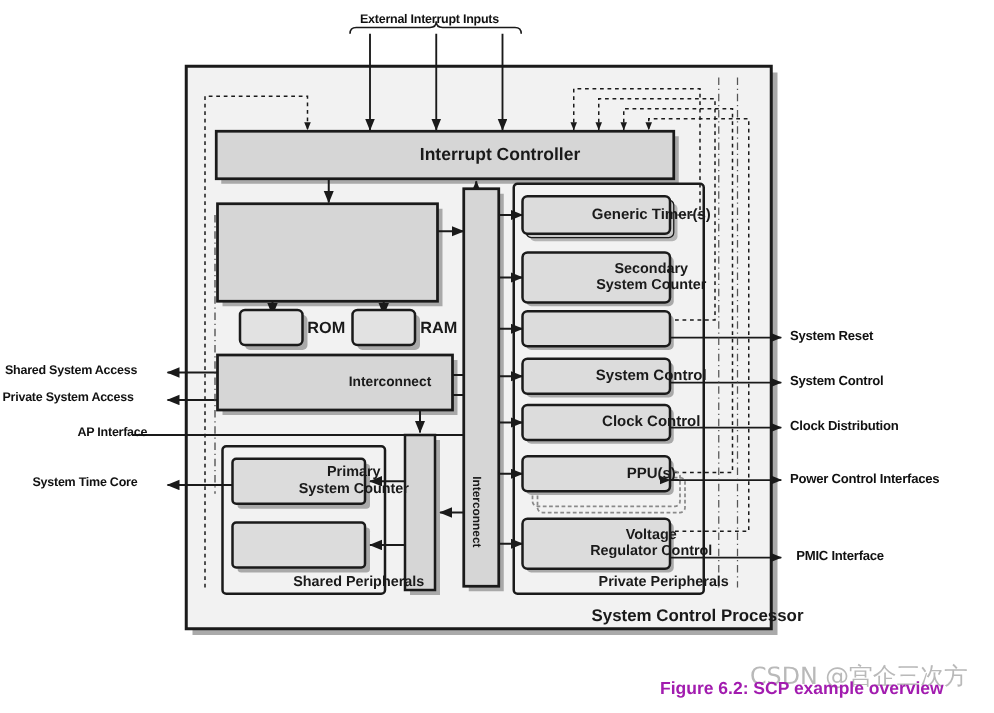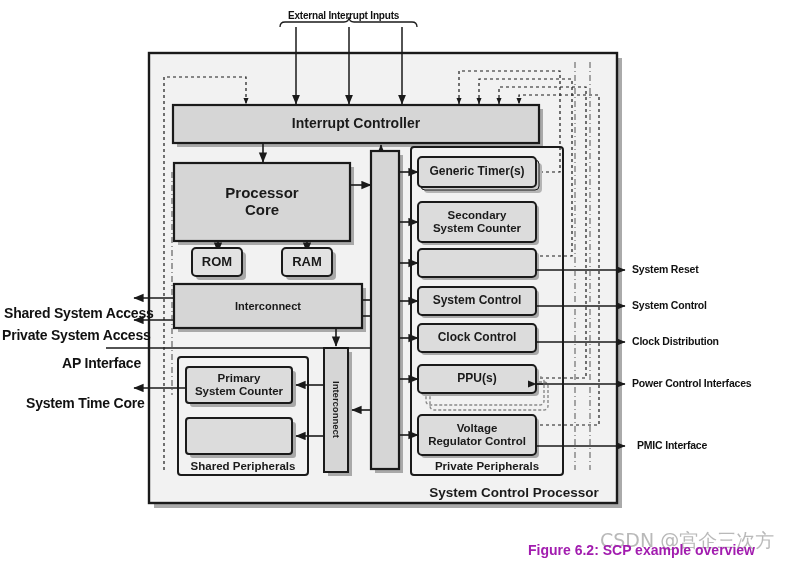--- a/index.html
+++ b/index.html
@@ -5,27 +5,28 @@
   html,body{margin:0;padding:0;}
   body{
     width:795px;height:570px;background:#ffffff;
     font-family:"Liberation Sans", sans-serif;
     position:relative;overflow:hidden;
   }
   #stage{position:absolute;left:0;top:0;width:795px;height:570px;}
   svg{position:absolute;left:0;top:0;}
   .lbl{position:absolute;font-weight:bold;color:#111;white-space:nowrap;letter-spacing:-0.2px;}
   
-  .sidelbl{font-size:14px;margin-top:14px;}
+  .sidelbl{font-size:10px;}
   .rightlbl{font-size:10.5px;}
   
   .blktxt{
     position:absolute;display:flex;align-items:center;justify-content:center;
     text-align:left;font-weight:bold;color:#1a1a1a;pointer-events:none;
     line-height:1.12;
+    margin-left:44px;
   }
   .caption{
     position:absolute;font-weight:bold;font-size:14px;color:#a21caf;
   }
   .watermark{
     position:absolute;color:#b9b9b9;font-size:19px;white-space:nowrap;
     font-family:"DejaVu Sans", sans-serif;
   }
 </style>
 </head>
@@ -169,24 +170,20 @@
       <line x1="575" y1="62" x2="575" y2="470"></line>
       <line x1="590" y1="62" x2="590" y2="470"></line>
     </g>
 
   </svg>
 
   <div class="lbl" style="left:288px;top:10px;font-size:10px;">External Interrupt Inputs</div>
 
   <div class="blktxt" style="left:173px;top:105px;width:366px;height:38px;font-size:14px;">Interrupt Controller</div>
 
-  <div class="blktxt" style="left:174px;top:163px;width:176px;height:78px;font-size:15px;flex-direction:column;">
-    <span>Processor</span>
-    <span>Core</span>
-  </div>
 
   <div class="blktxt" style="left:192px;top:248px;width:50px;height:28px;font-size:13px;">ROM</div>
   <div class="blktxt" style="left:282px;top:248px;width:50px;height:28px;font-size:13px;">RAM</div>
 
   <div class="blktxt" style="left:174px;top:284px;width:188px;height:44px;font-size:11px;">Interconnect</div>
 
   <div class="blktxt" style="left:324px;top:348px;width:24px;height:124px;font-size:9.5px;
               writing-mode:vertical-rl;text-orientation:mixed;">Interconnect</div>
 
   <div class="blktxt" style="left:186px;top:367px;width:106px;height:36px;font-size:11.5px;flex-direction:column;">

